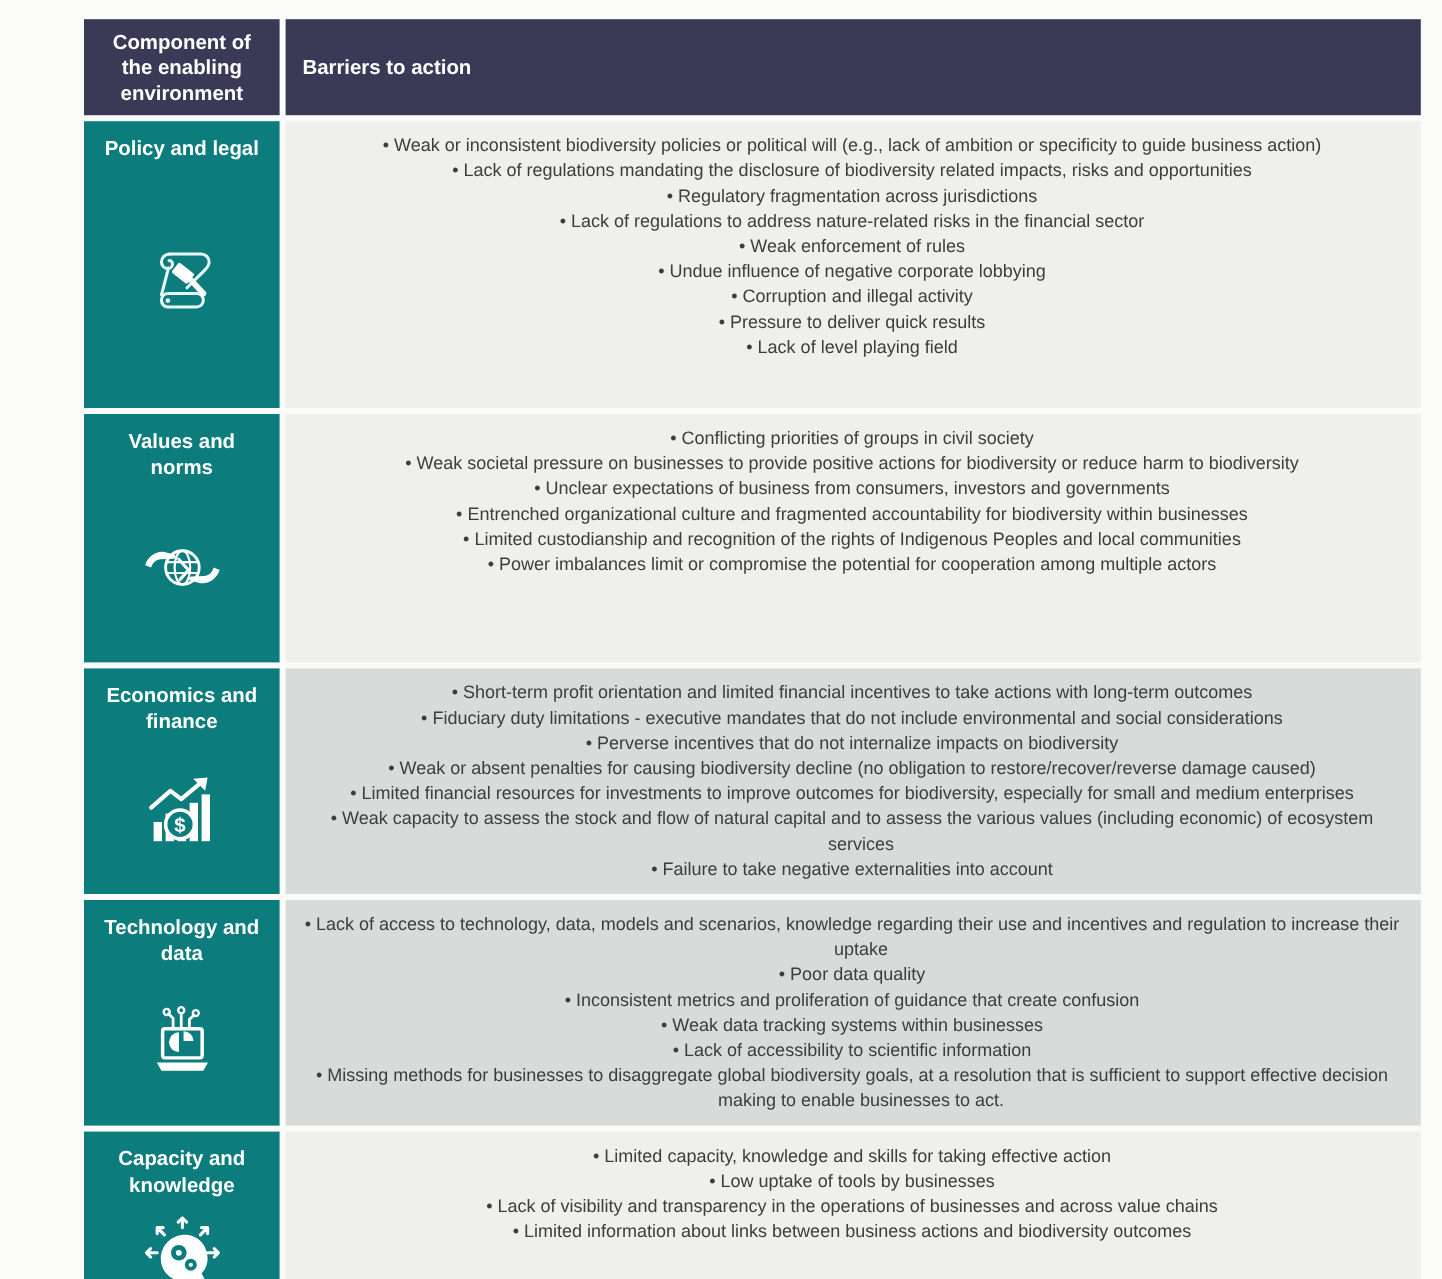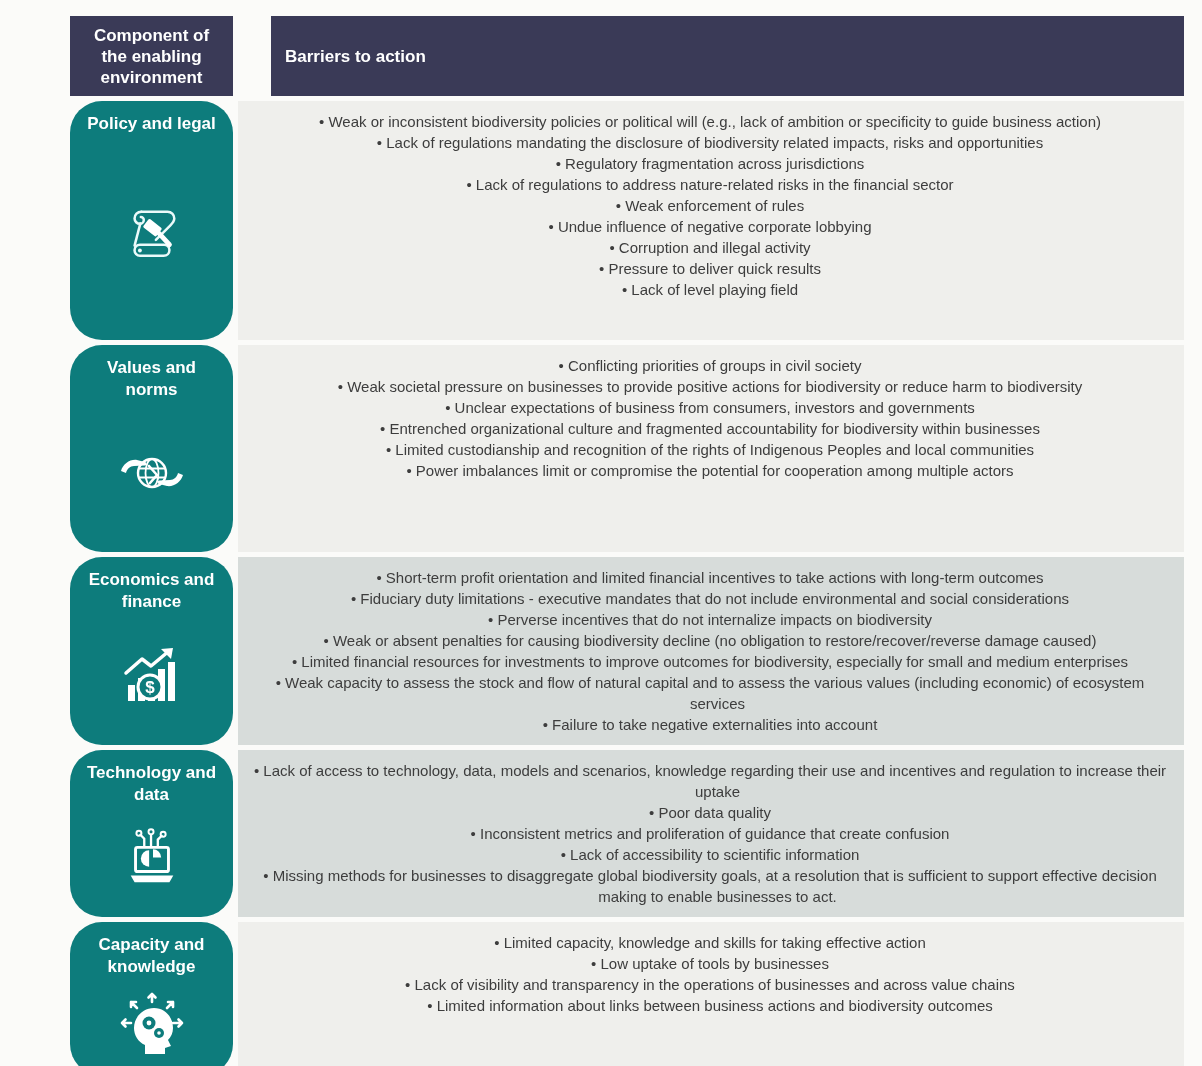--- a/index.html
+++ b/index.html
@@ -35,30 +35,28 @@
     align-items: center;
     justify-content: center;
     text-align: center;
     padding: 8px 10px;
     min-height: 80px;
   }
   .hcell.right {
     display: flex;
     align-items: center;
     padding: 8px 14px;
-    margin-left: 33px;
   }
   .cell-left {
     background: #0d7c7c;
     color: #ffffff;
     display: flex;
     flex-direction: column;
     align-items: center;
     padding: 12px 8px 14px 8px;
-    border-radius: 32px;
   }
   .component-label {
     font-weight: bold;
     font-size: 17px;
     line-height: 22px;
     text-align: center;
     max-width: 132px;
   }
   .icon-wrap {
     flex: 1;
@@ -207,20 +205,21 @@
     <path d="M29 43 a8.5 8.5 0 1 1 0 -17 v8.5 z" fill="#ffffff" stroke="none"></path>
     <path d="M33 25 a8.5 8.5 0 0 1 8.5 8.5 L33 33.5 z" fill="#ffffff" stroke="none"></path>
   </svg>
         </div>
     </div>
     <div class="cell-right">
       <ul class="barrier-list">
           <li>Lack of access to technology, data, models and scenarios, knowledge regarding their use and incentives and regulation to increase their uptake</li>
           <li>Poor data quality</li>
           <li>Inconsistent metrics and proliferation of guidance that create confusion</li>
+          <li>Weak data tracking systems within businesses</li>
           <li>Lack of accessibility to scientific information</li>
           <li>Missing methods for businesses to disaggregate global biodiversity goals, at a resolution that is sufficient to support effective decision making to enable businesses to act.</li>
         </ul>
     </div>
   </div>
 
   <div class="row light">
     <div class="cell-left">
       <div class="component-label">Capacity and knowledge</div>
       <div class="icon-wrap">

